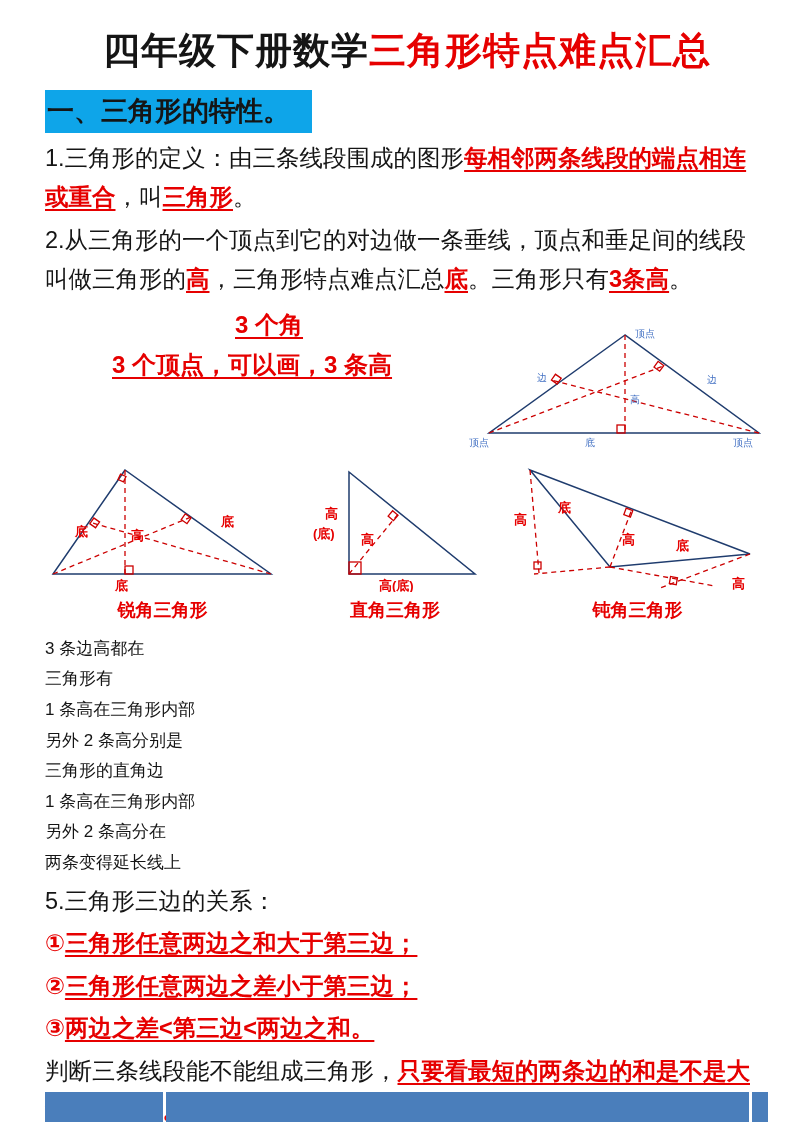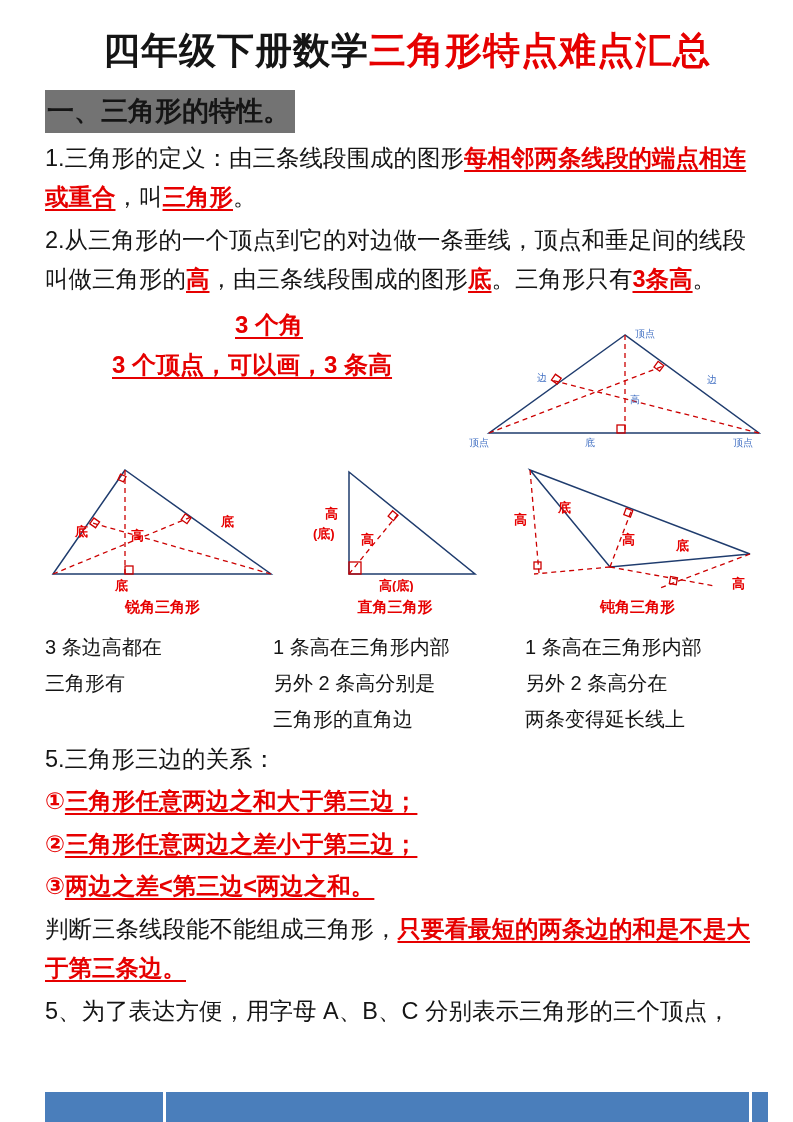--- a/index.html
+++ b/index.html
@@ -19,24 +19,24 @@
     font-size:37px;
     font-weight:bold;
     letter-spacing:1px;
     margin-bottom:14px;
     white-space:nowrap;
   }
   .t-red { color:#e60000; }
   .heading-row { margin:10px 0 6px 0; }
   .yellow-heading {
     display:inline-block;
-    background:#737373;
+    background:#0ea5e9;
     font-size:27px;
     font-weight:bold;
-    padding:3px 5px 4px 2px;
+    padding:3px 22px 4px 2px;
   }
   .body {
     font-size:23.5px;
     line-height:1.68;
     margin:3px 0;
     color:#151515;
   }
   .ru {
     color:#e60000;
     font-weight:bold;
@@ -61,28 +61,29 @@
     display:flex;
     justify-content:space-between;
     align-items:flex-end;
     margin:10px 0 0 0;
     padding-right:4px;
   }
   .diagram { text-align:center; }
   .cap {
     color:#e60000;
     font-weight:bold;
-    font-size:15px;
+    font-size:18px;
     margin-top:2px;
   }
   .cols-row {
     display:flex;
     margin-top:12px;
-    font-size:20px;
+    font-size:17px;
     line-height:1.8;
+    flex-direction:column;
   }
   .col-1 { width:228px; }
   .col-2 { width:252px; }
   .col-3 { flex:1; }
   
   .tri { fill:none; stroke:#1f3c6e; stroke-width:1.5; }
   .dash { stroke:#cc0000; stroke-width:1.3; stroke-dasharray:5 4; fill:none; }
   .mark { fill:none; stroke:#cc0000; stroke-width:1.3; }
   .bl { fill:#4472c4; font-size:10px; }
   .rl { fill:#e60000; font-size:13px; font-weight:bold; }
@@ -104,21 +105,21 @@
 <div class="page">
 
   <h1 class="title"><span class="t-black">四年级下册数学</span><span class="t-red">三角形特点难点汇总</span></h1>
 
   <div class="heading-row">
     <span class="yellow-heading">一、三角形的特性。</span>
   </div>
 
   <p class="body"><span>1.三角形的定义：由三条线段围成的图形</span><span class="ru">每相邻两条线段的端点相连或重合</span><span>，叫</span><span class="ru">三角形</span><span>。</span></p>
 
-  <p class="body"><span>2.从三角形的一个顶点到它的对边做一条垂线，顶点和垂足间的线段叫做三角形的</span><span class="ru">高</span><span>，由三条线段围成的图形</span><span class="ru">底</span><span>。三角形只有</span><span class="ru">3条高</span><span>。</span></p>
+  <p class="body"><span>2.从三角形的一个顶点到它的对边做一条垂线，顶点和垂足间的线段叫做三角形的</span><span class="ru">高</span><span>，三角形特点难点汇总</span><span class="ru">底</span><span>。三角形只有</span><span class="ru">3条高</span><span>。</span></p>
 
   <div class="facts-row">
     <div class="facts">
       <div class="fact-line fl-2"><span class="ru">3 个角</span></div>
       <div class="fact-line fl-3"><span class="ru">3 个顶点，可以画，3 条高</span></div>
     </div>
     <div class="top-diagram">
       <svg width="300" height="125" viewBox="0 0 300 125">
         <polygon class="tri" points="158,12 22,110 292,110"></polygon>
         <line class="dash" x1="158" y1="12" x2="158" y2="110"></line>

